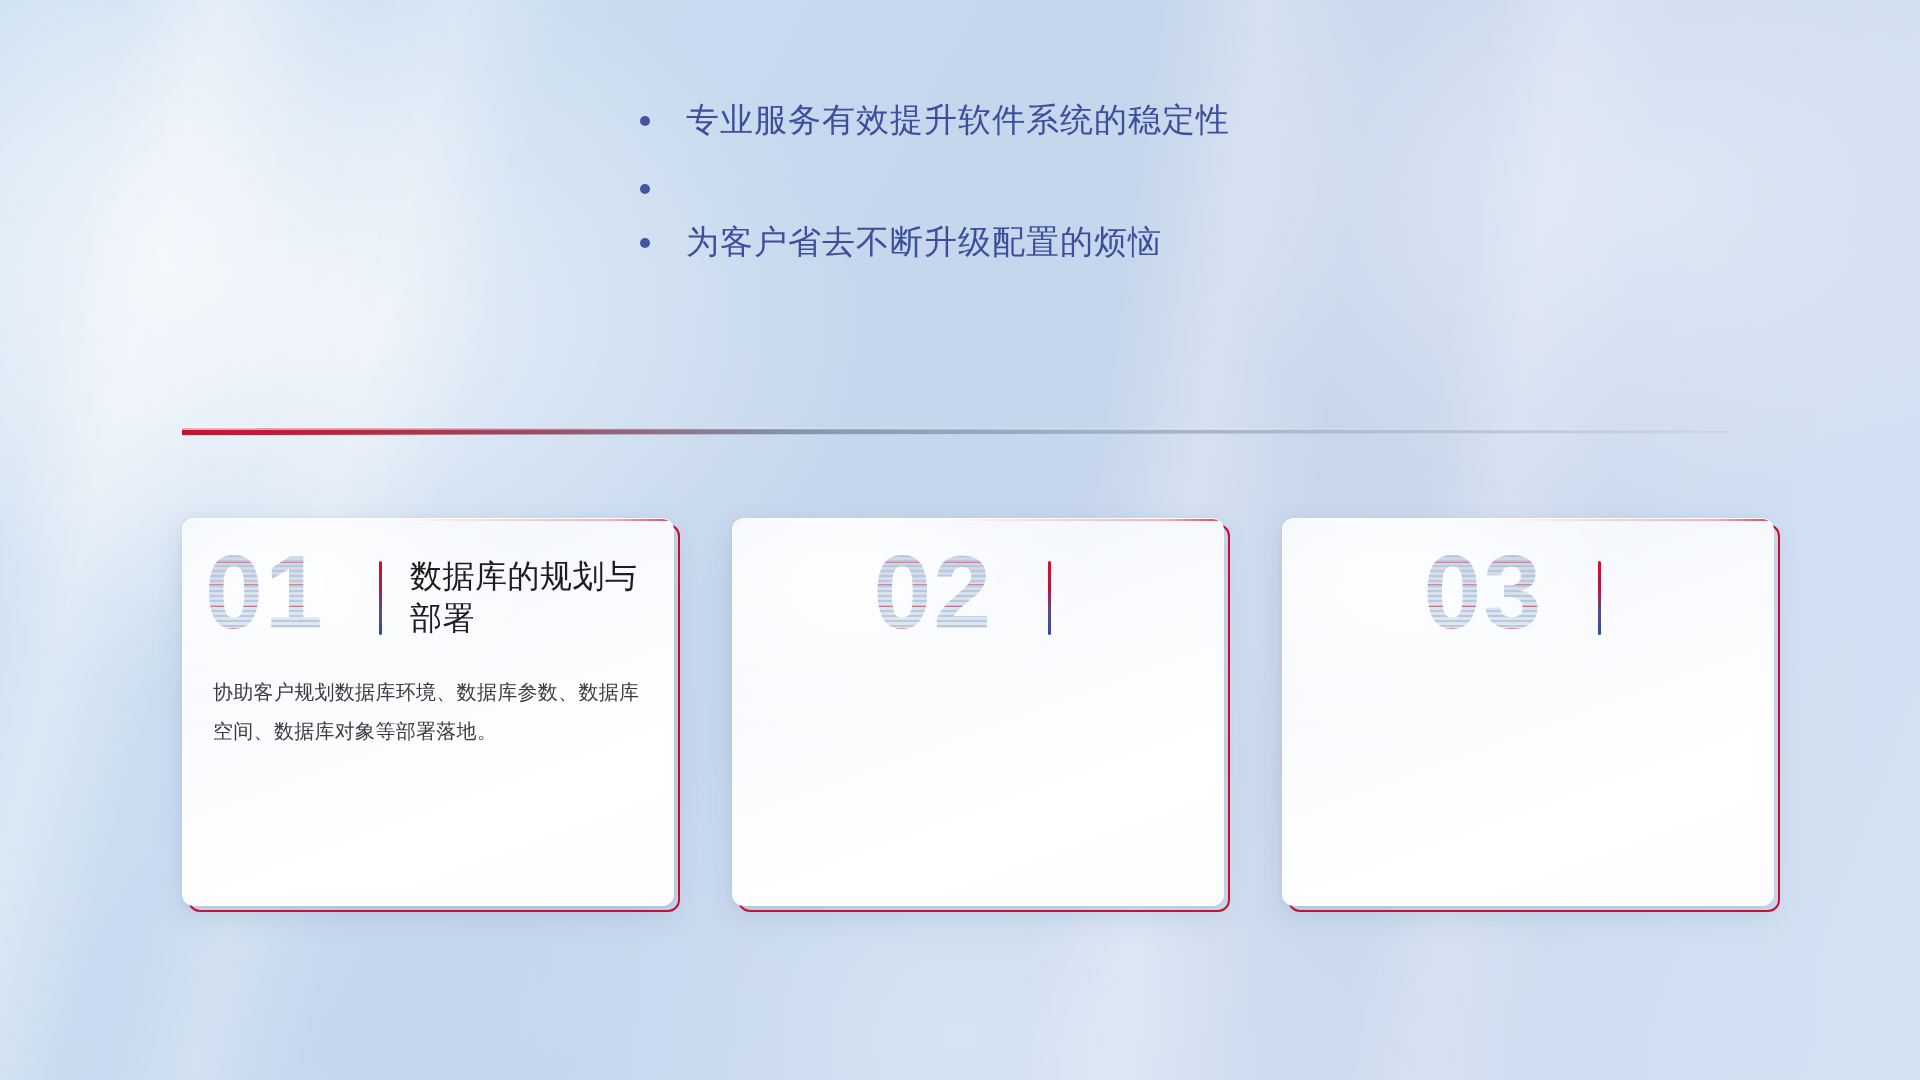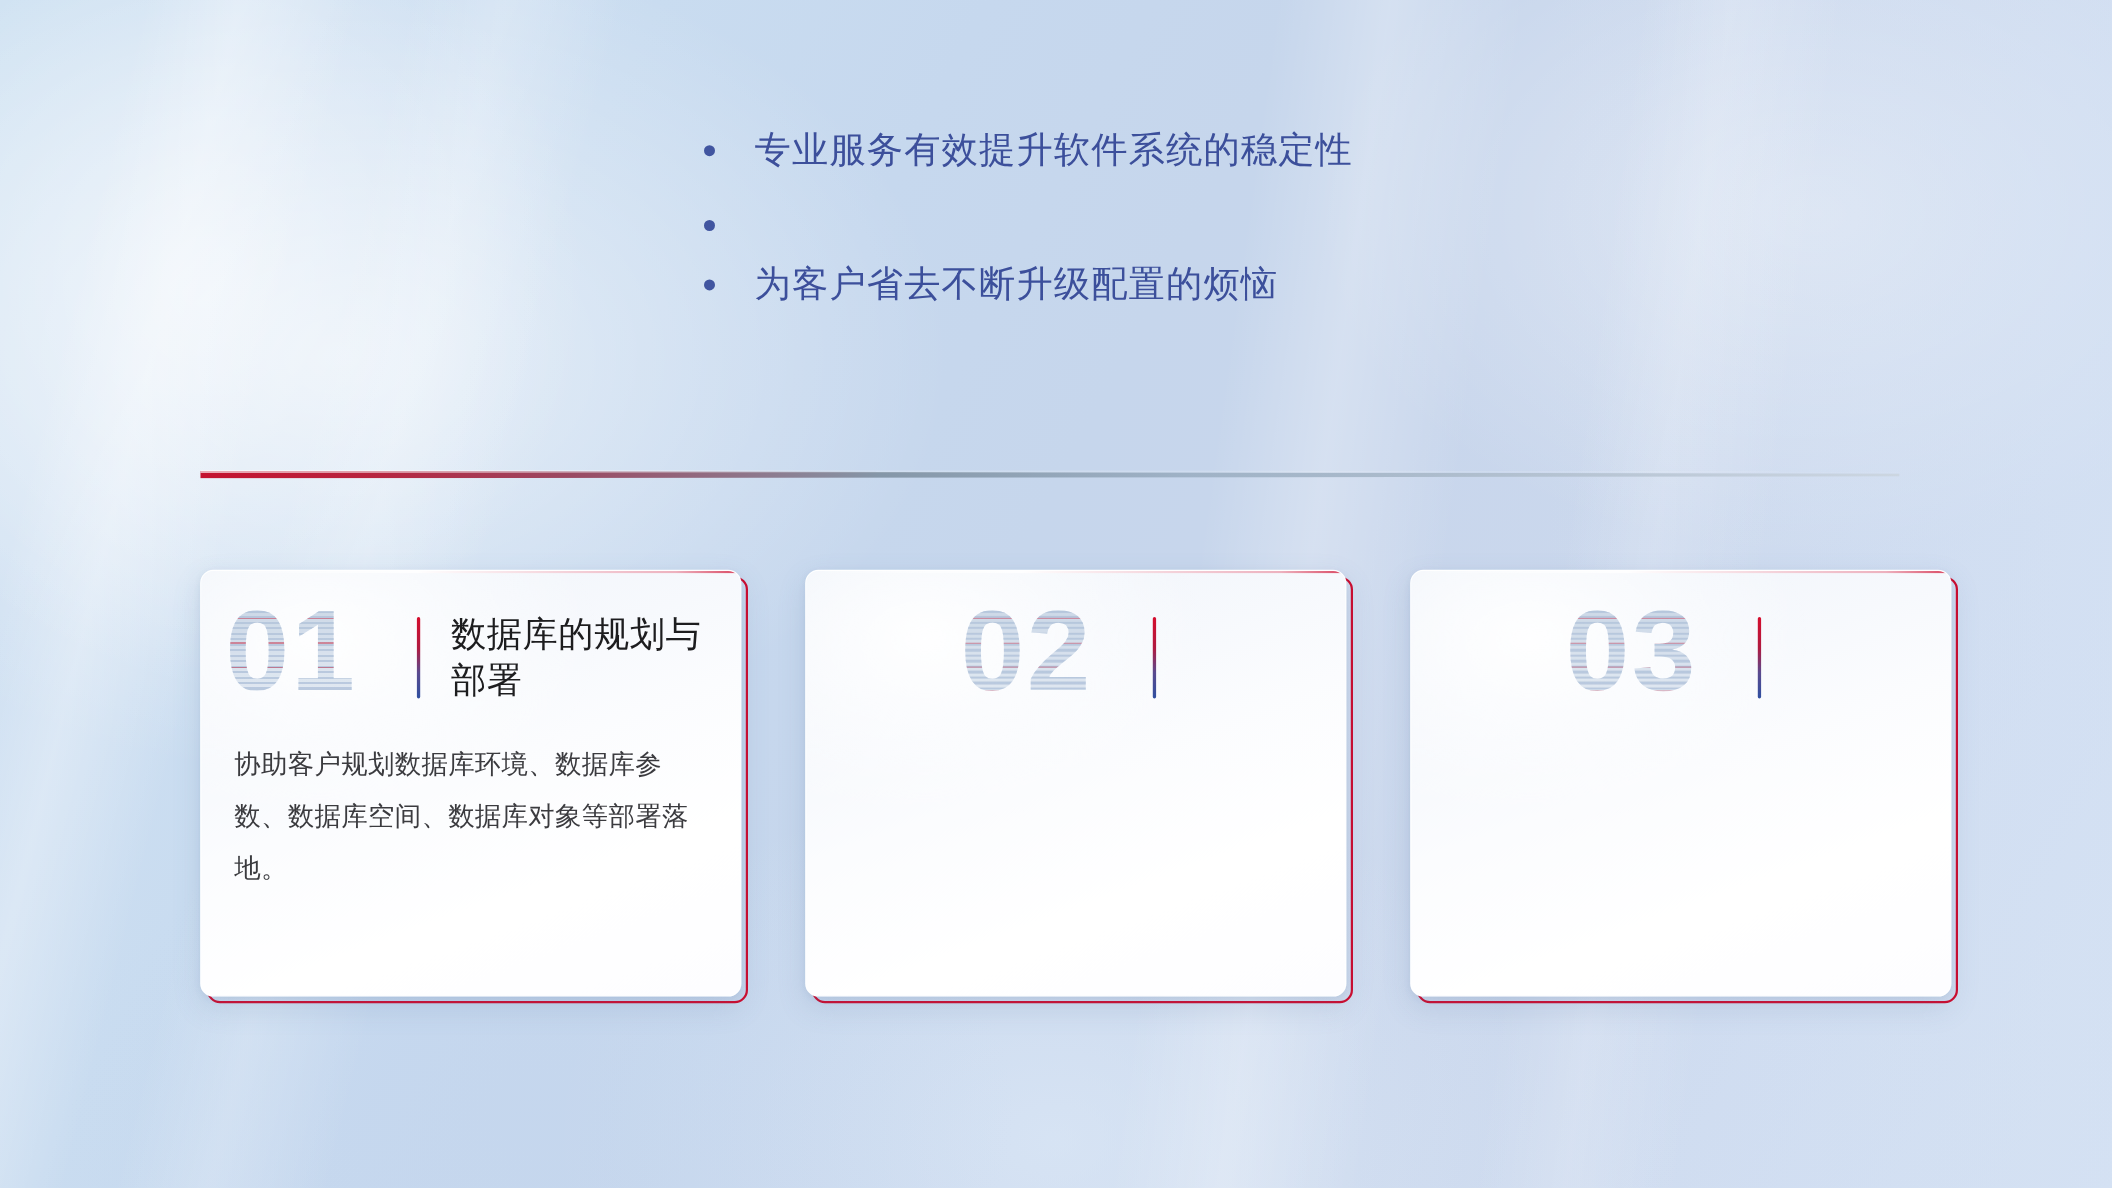--- a/index.html
+++ b/index.html
@@ -62,21 +62,21 @@
     right: 0; top: 0;
     width: 520px; height: 1080px;
     background: linear-gradient(270deg, rgba(213,226,244,0.55) 0%, rgba(213,226,244,0.0) 100%);
     pointer-events: none;
   }
 
   
   .bullets {
     position: absolute;
     left: 640px;
-    top: 116px;
+    top: 100px;
     width: 760px;
   }
   .bullet-row {
     display: flex;
     align-items: flex-start;
     margin-bottom: 28px;
   }
   .bullet-dot {
     width: 10px;
     height: 10px;
@@ -248,21 +248,21 @@
   }
   .card-title {
     font-size: 32px;
     line-height: 1.3;
     color: #1d1d1f;
     font-weight: 500;
     letter-spacing: 0.5px;
   }
   .card-body {
     padding: 26px 30px 0 30px;
-    font-size: 24px;
+    font-size: 20px;
     line-height: 1.95;
     color: #3b3b3f;
     letter-spacing: 0.3px;
   }
 </style>
 </head>
 <body>
 
 <div id="slide">
 

